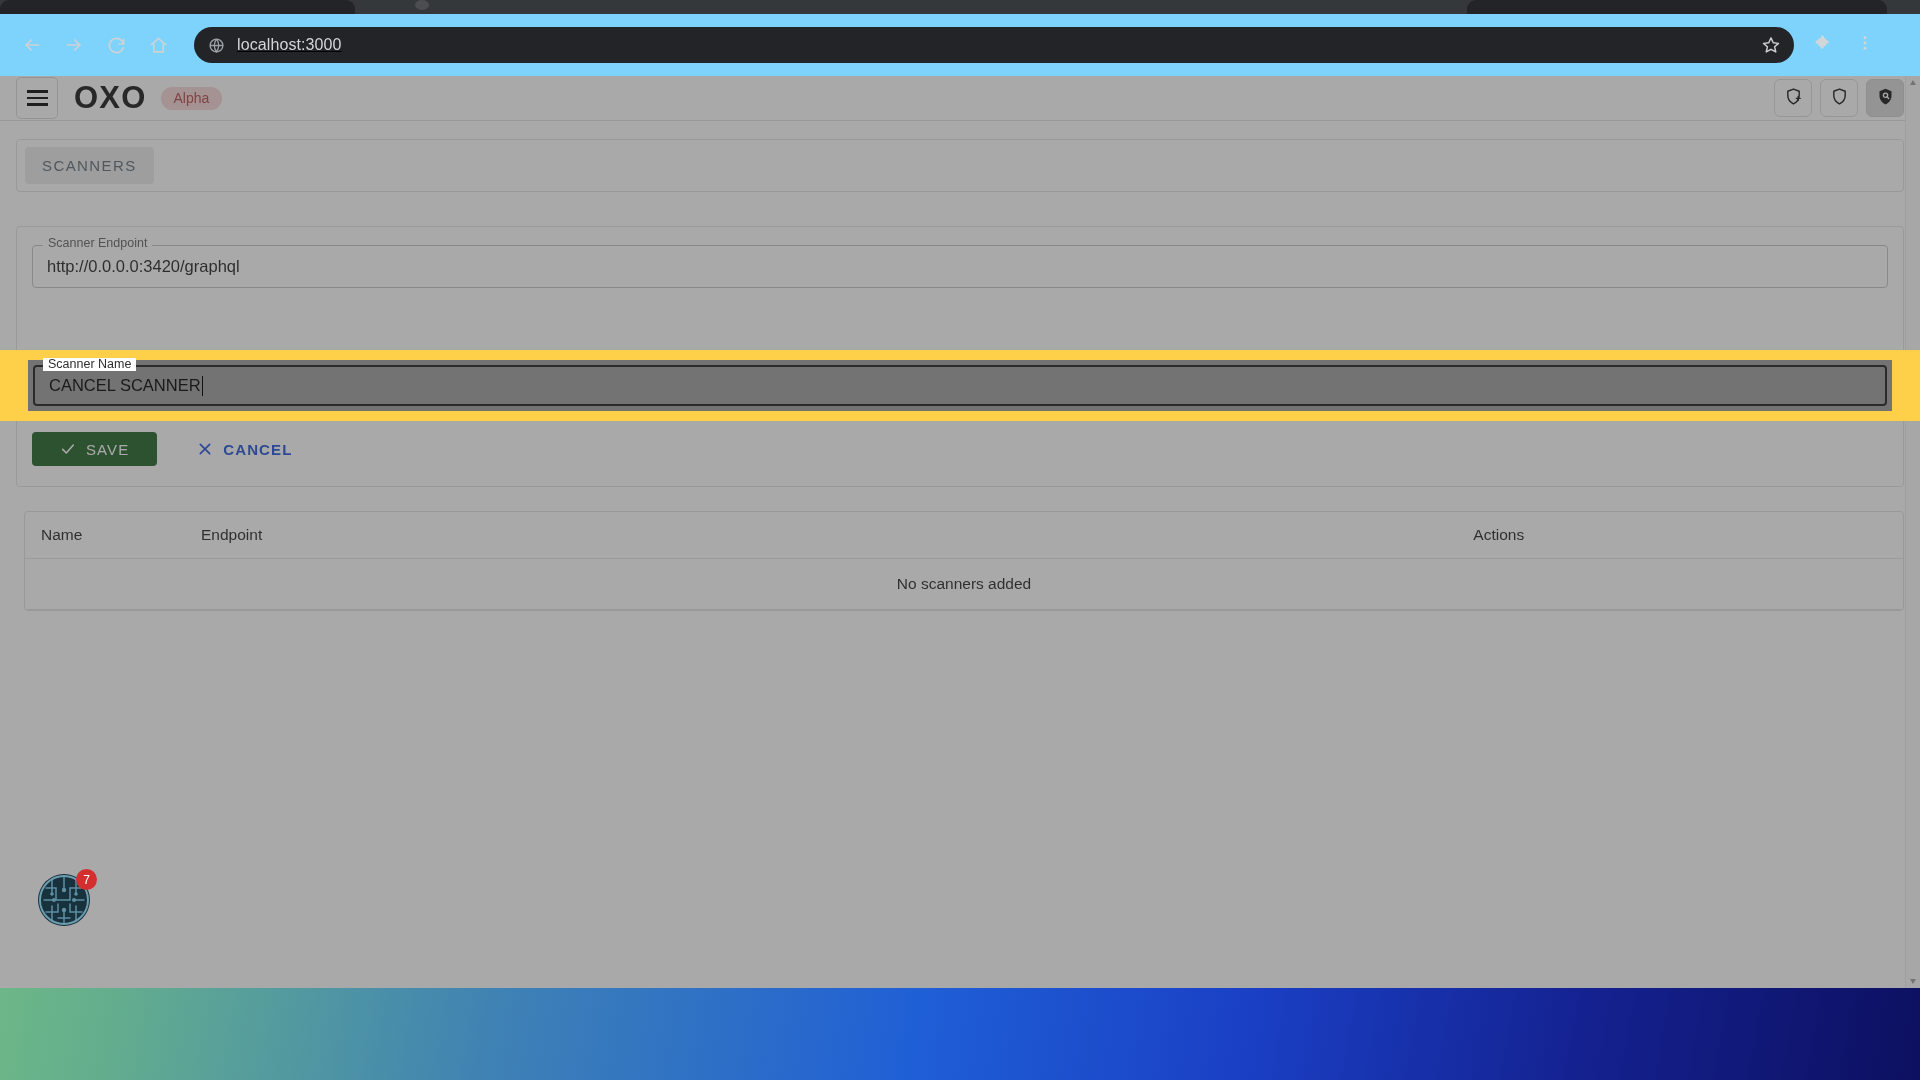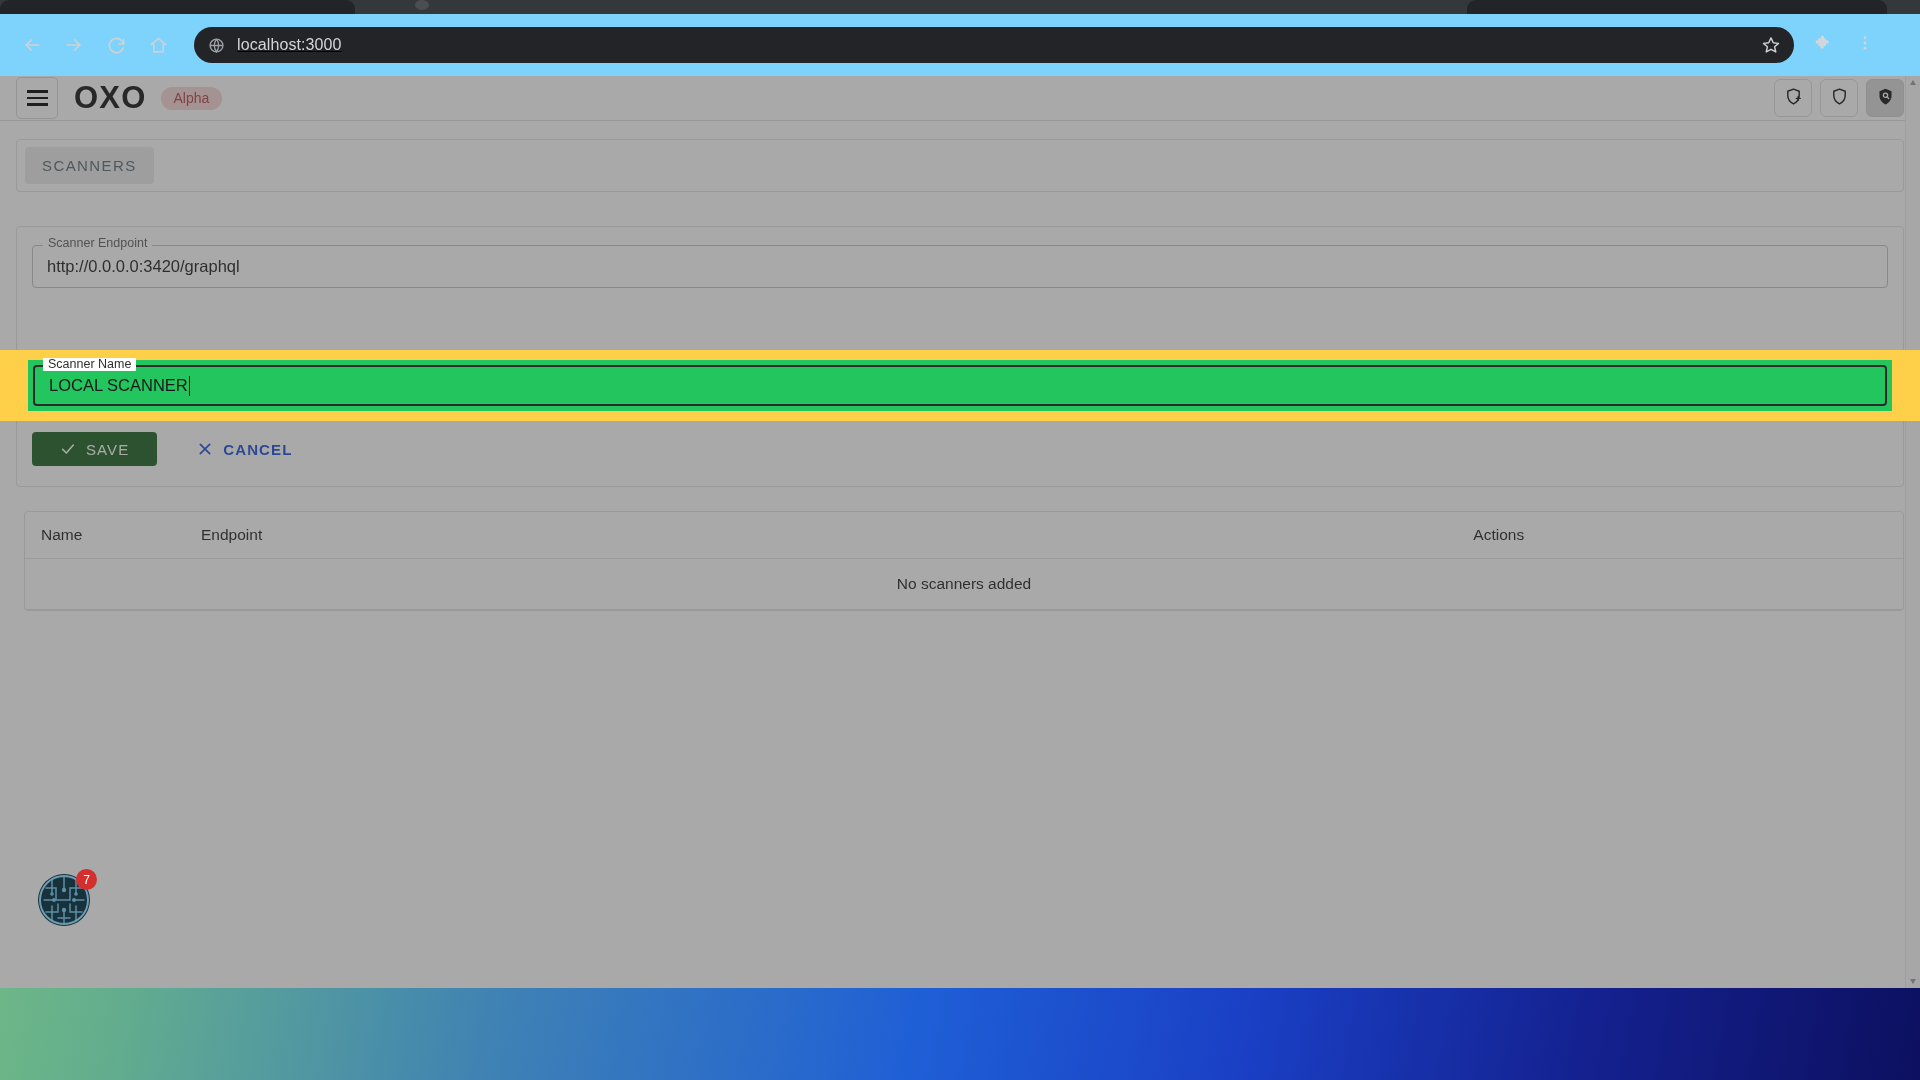--- a/index.html
+++ b/index.html
@@ -220,21 +220,21 @@
 
   
   .highlight-wrap {
     position: absolute;
     left: 0; right: 0;
     background: #fecf48;
     padding: 10px 28px;
     z-index: 40;
   }
   .highlight-wrap .inner-white {
-    background: #22c55e;
+    background: #737373;
     padding: 5px 5px;
   }
   .highlight-wrap .mui-field { margin-bottom: 0; }
   .highlight-wrap .outline {
     border: 2px solid #2b2b2b;
     height: 41px;
   }
   .highlight-wrap .legend { top: -7px; left: 10px; color: #2f2f2f; }
   .caret {
     display: inline-block;
@@ -559,21 +559,21 @@
         </svg>
       </span>
       <span class="count">7</span>
     </div>
 
     <div class="highlight-wrap" style="top:274px;">
       <div class="inner-white">
         <div class="mui-field">
           <div class="legend">Scanner Name</div>
           <div class="outline">
-            <span class="value" placeholder="Scanner Name">LOCAL SCANNER</span>
+            <span class="value" placeholder="Scanner Name">CANCEL SCANNER</span>
               <span class="caret"></span>
           </div>
         </div>
       </div>
     </div>
 
   </div>
 </div>
 
 </body></html>

